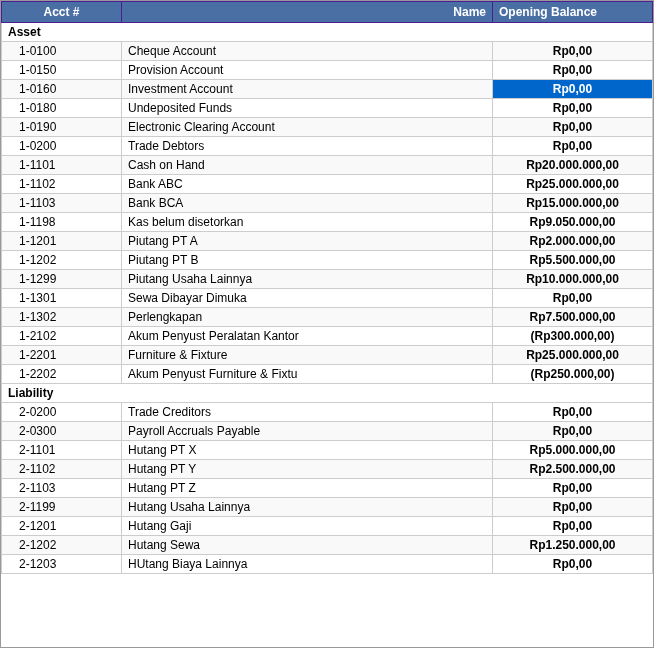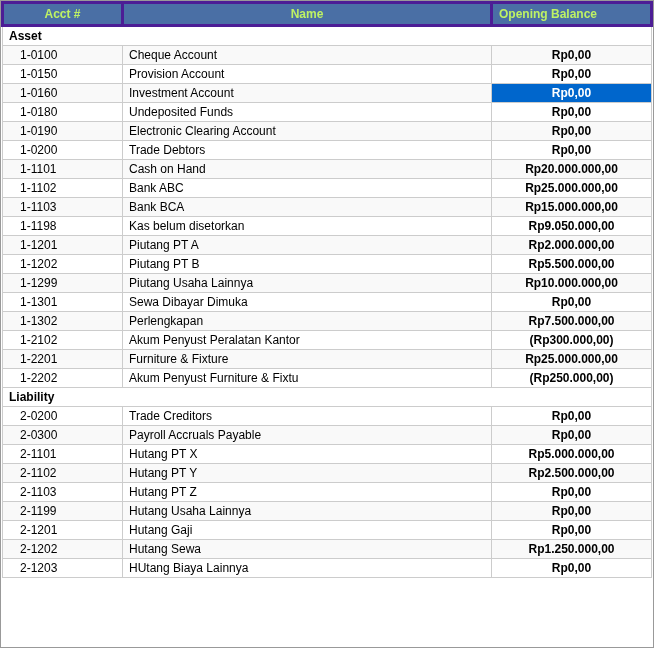--- a/index.html
+++ b/index.html
@@ -17,28 +17,28 @@
       overflow-y: scroll;
       border: 1px solid #999;
     }
     table {
       width: 100%;
       border-collapse: collapse;
       table-layout: fixed;
     }
     thead tr th {
       background: #4a6fa5;
-      color: #bef264;
+      color: #ffffff;
       padding: 3px 6px;
-      border: 3px solid #4c1d95;
+      border: 1px solid #4c1d95;
       font-weight: bold;
       font-size: 12px;
     }
     thead tr th:nth-child(1) { width: 120px; text-align: center; }
-    thead tr th:nth-child(2) { width: auto; text-align: center; margin-top: 29px; }
+    thead tr th:nth-child(2) { width: auto; text-align: right; margin-top: 29px; }
     thead tr th:nth-child(3) { width: 160px; text-align: left; }
 
     tbody tr td {
       padding: 2px 6px;
       border: 1px solid #ccc;
       font-size: 12px;
     }
     tbody tr td:nth-child(1) { width: 120px; }
     tbody tr td:nth-child(3) { width: 160px; text-align: center; font-weight: bold; }
 

